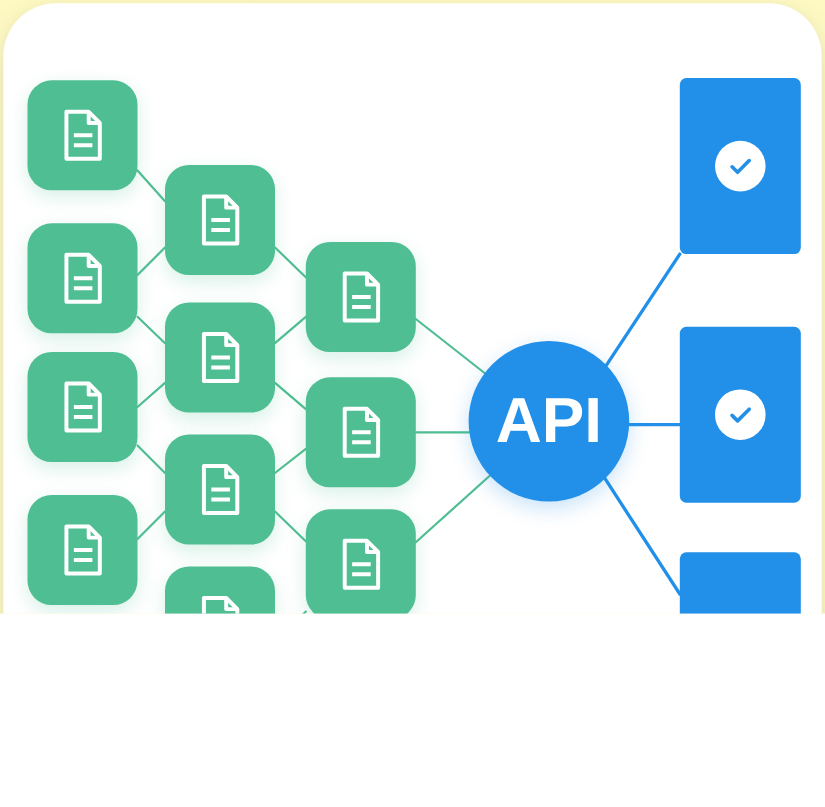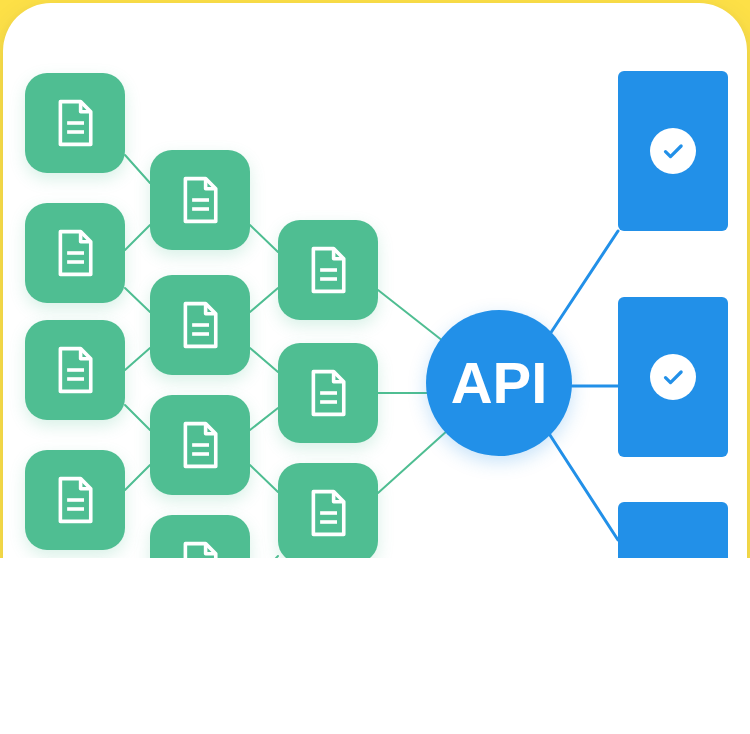--- a/index.html
+++ b/index.html
@@ -6,21 +6,21 @@
     margin: 0;
     padding: 0;
     background: #ffffff;
     font-family: "Liberation Sans", sans-serif;
   }
   #stage {
     position: relative;
     width: 750px;
     height: 558px;
     overflow: hidden;
-    background: #fde047;
+    background: #fef9c3;
   }
   
   .card-bg {
     position: absolute;
     left: 3px;
     top: 3px;
     width: 744px;
     height: 702px;
     background: #ffffff;
     border-radius: 48px;

